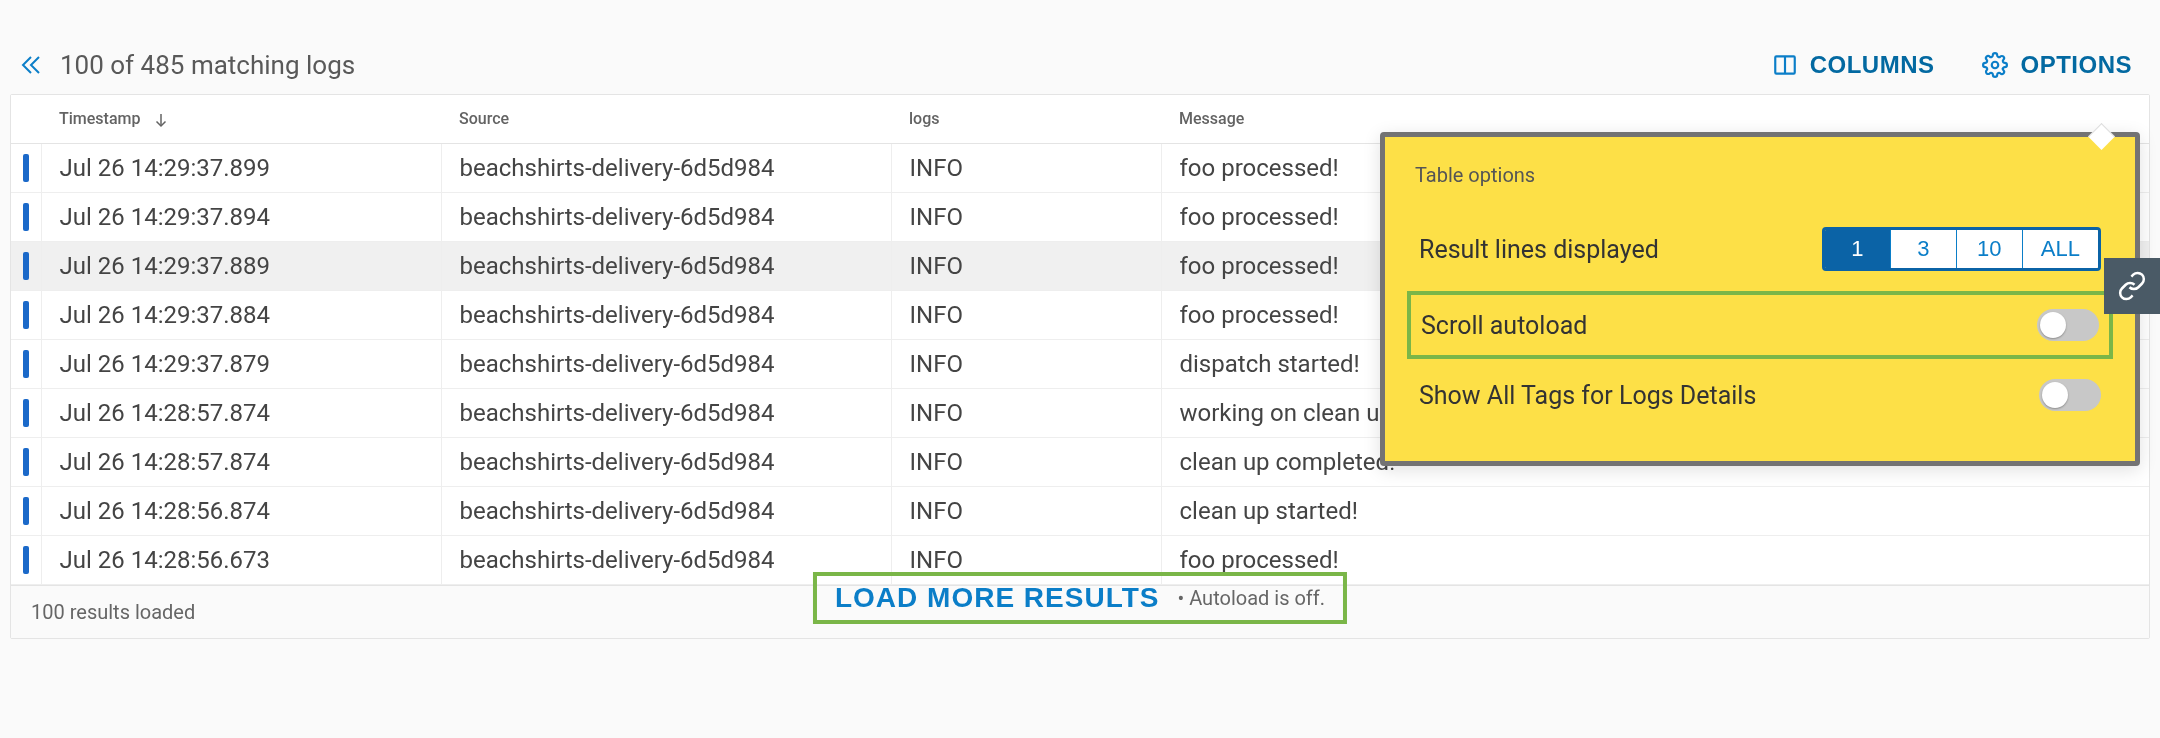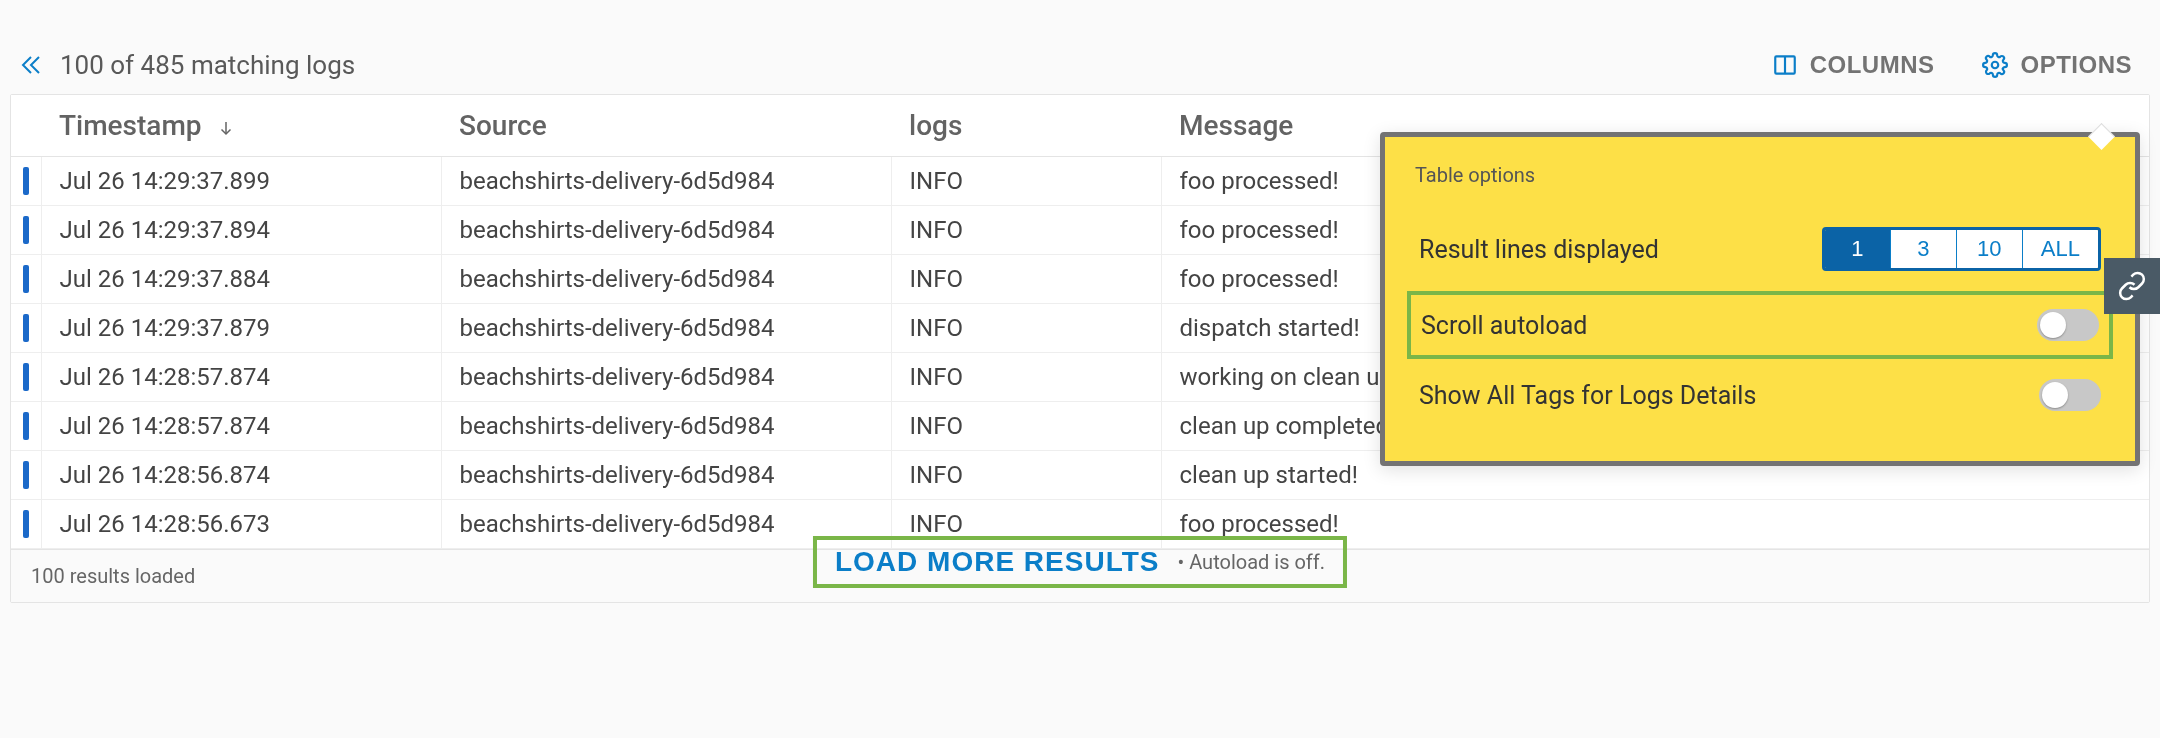--- a/index.html
+++ b/index.html
@@ -46,21 +46,21 @@
   }
   .topbar-right {
     display: flex;
     align-items: center;
     gap: 48px;
   }
   .topbar-btn {
     display: inline-flex;
     align-items: center;
     gap: 12px;
-    color: #737373;
+    color: #0369a1;
     background: transparent;
     border: none;
     font-size: 24px;
     font-weight: 600;
     letter-spacing: 0.5px;
     cursor: pointer;
   }
   .topbar-btn svg { width: 26px; height: 26px; stroke: #0b7ec8; stroke-width: 2; fill: none; }
 
   
@@ -70,21 +70,21 @@
     background: #fff;
   }
   table {
     width: 100%;
     border-collapse: collapse;
     table-layout: fixed;
   }
   thead th {
     text-align: left;
     padding: 14px 18px;
-    font-size: 28px;
+    font-size: 16px;
     font-weight: 500;
     color: #636363;
     border-bottom: 1px solid #e4e4e4;
     background: #fff;
     white-space: nowrap;
   }
   thead th .sort-icon {
     display: inline-flex;
     margin-left: 8px;
     vertical-align: middle;
@@ -333,20 +333,29 @@
           </tr>
           <tr>
             <td class="row-marker">
               <span></span>
             </td>
             <td class="ts">Jul 26 14:29:37.894</td>
             <td>beachshirts-delivery-6d5d984</td>
             <td>INFO</td>
             <td>foo processed!</td>
           </tr>
+          <tr class="highlight">
+            <td class="row-marker">
+              <span></span>
+            </td>
+            <td class="ts">Jul 26 14:29:37.889</td>
+            <td>beachshirts-delivery-6d5d984</td>
+            <td>INFO</td>
+            <td>foo processed!</td>
+          </tr>
           <tr>
             <td class="row-marker">
               <span></span>
             </td>
             <td class="ts">Jul 26 14:29:37.884</td>
             <td>beachshirts-delivery-6d5d984</td>
             <td>INFO</td>
             <td>foo processed!</td>
           </tr>
           <tr>

